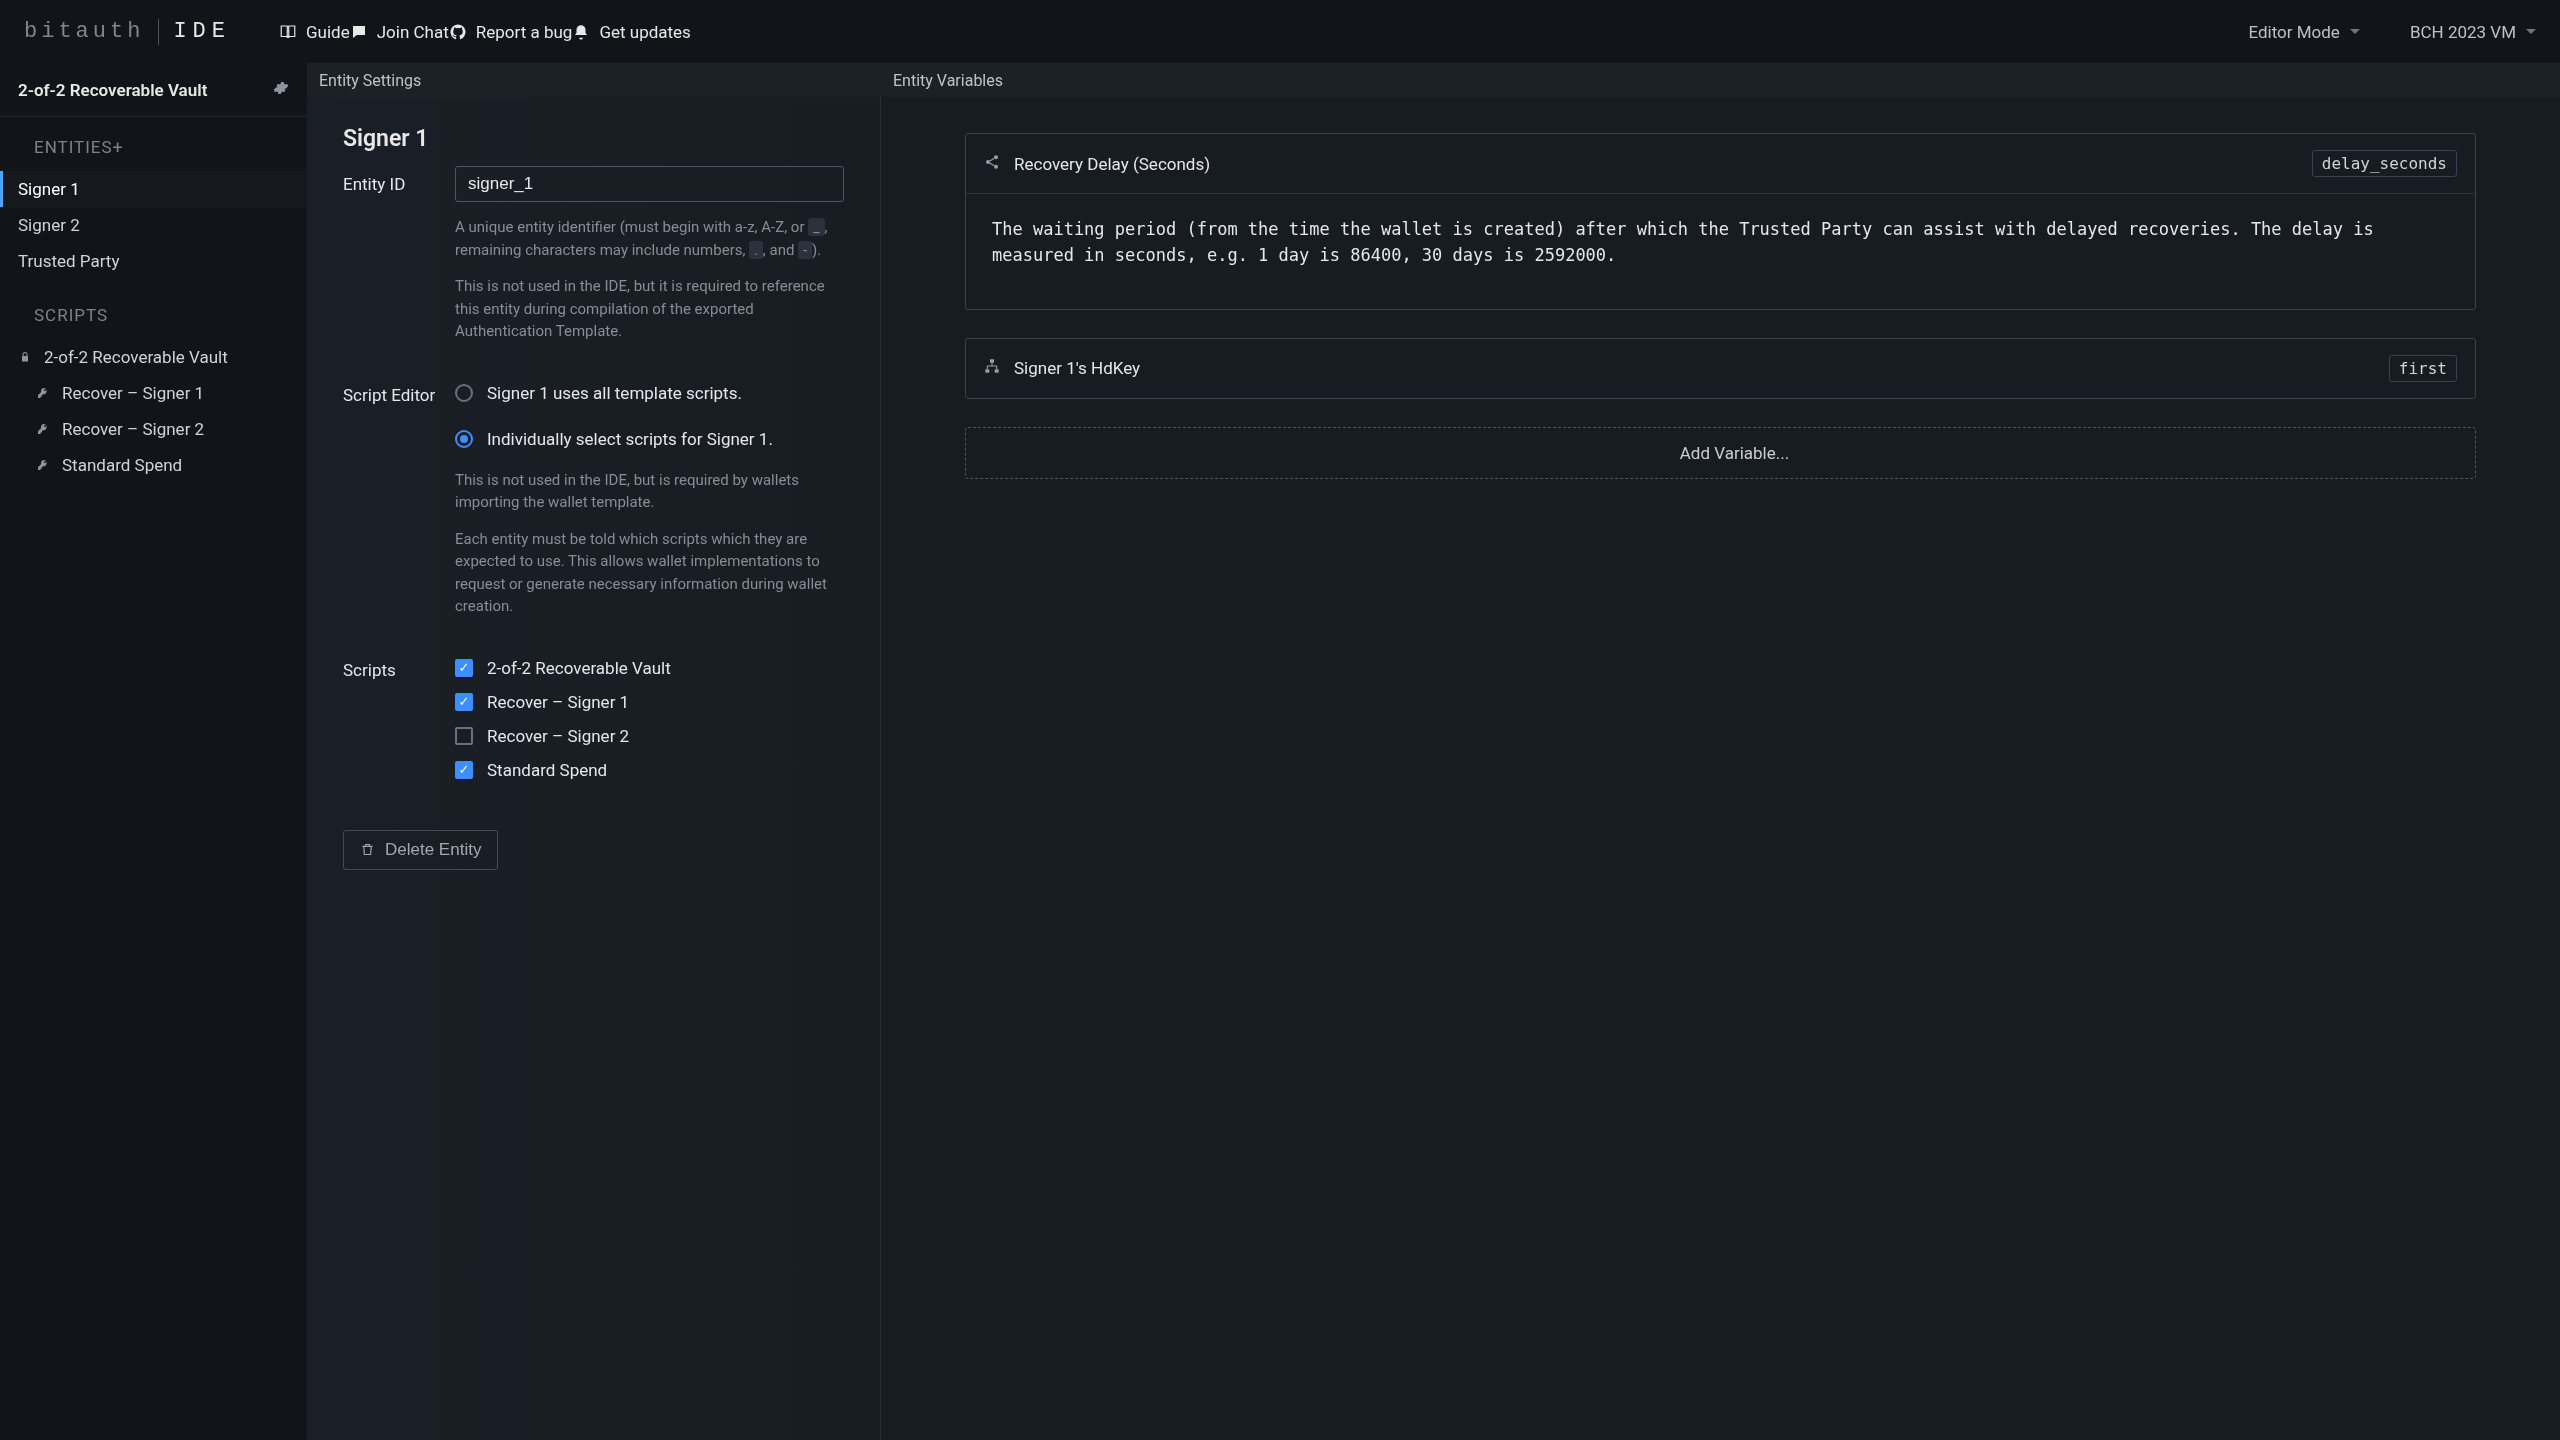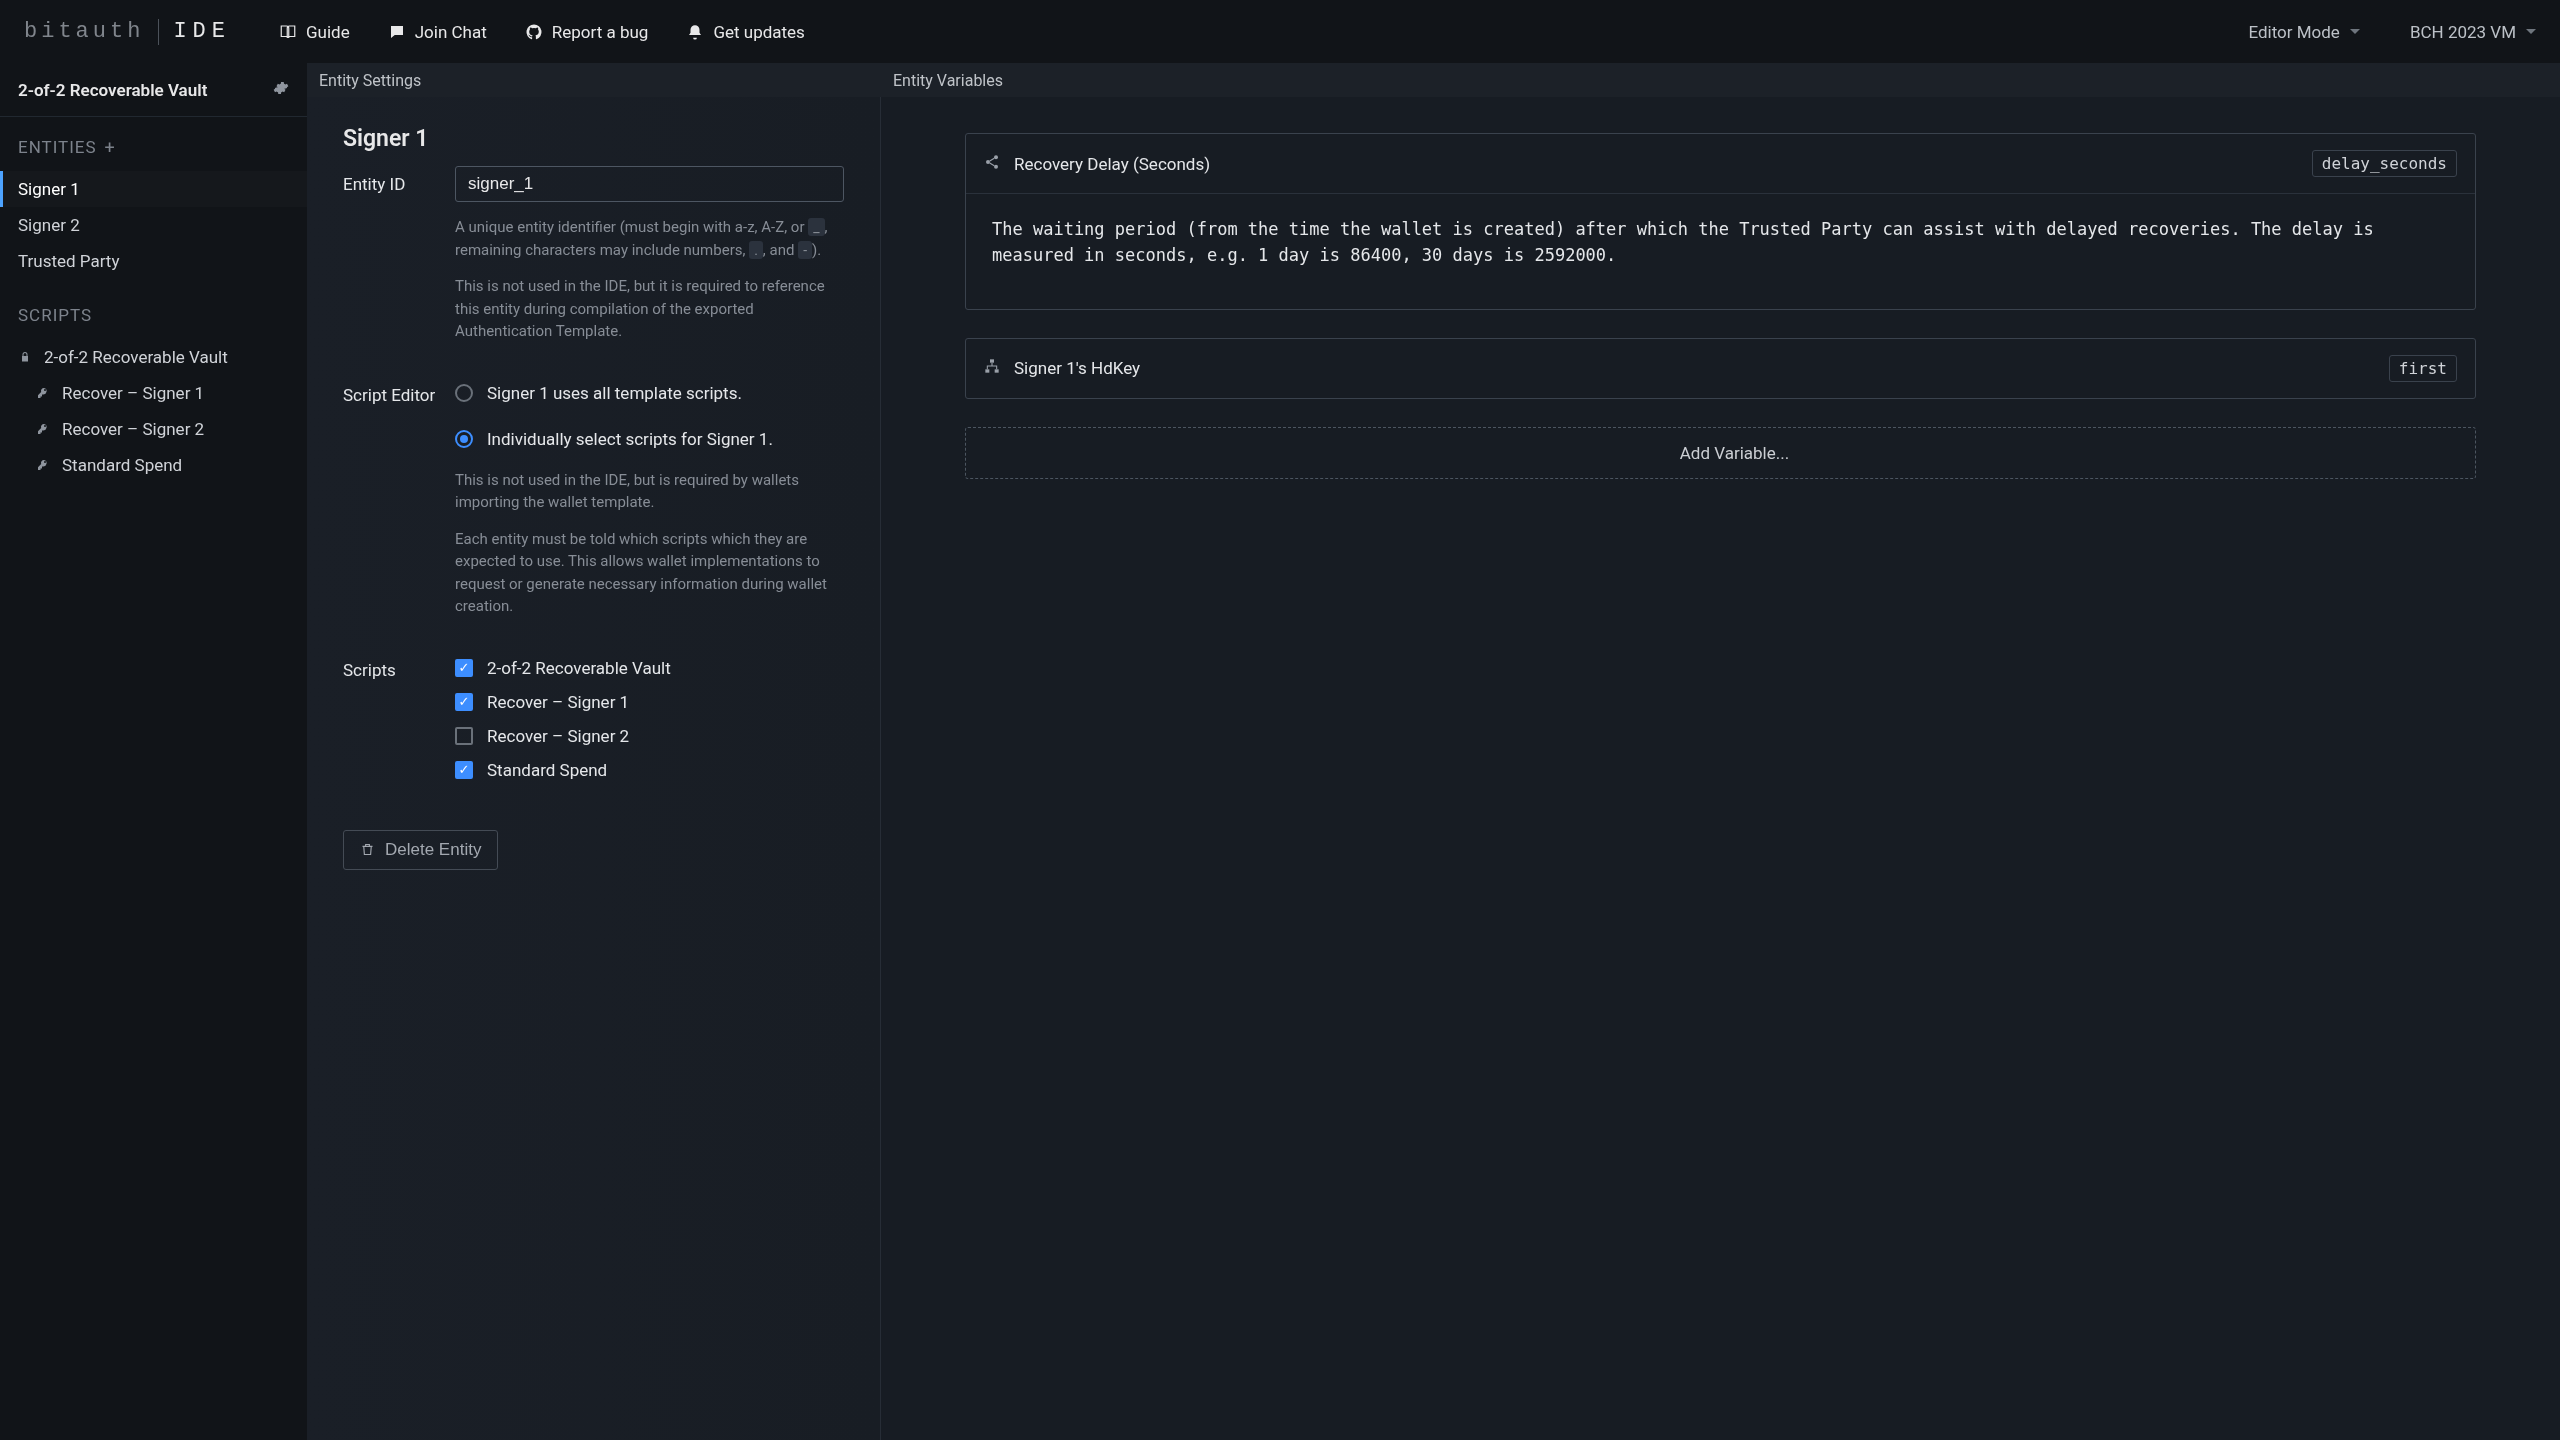--- a/index.html
+++ b/index.html
@@ -18,37 +18,37 @@
     height: 63px;
     display: flex;
     align-items: center;
     padding: 0 24px;
     background: #111418;
   }
   .logo { display: flex; align-items: center; gap: 14px; margin-right: 48px; }
   .logo-bitauth { color: #80858c; font-size: 22px; letter-spacing: 4px; }
   .logo-sep { width:1px; height:26px; background:#4c525a; }
   .logo-ide { color: #e8e8e9; font-size: 22px; letter-spacing: 6px; }
-  .toplinks { display:flex; align-items:center; gap:38px; }
+  .toplinks { display:flex; align-items:center; }
   .toplink { display:flex; align-items:center; gap:9px; color:#e8e8e9; font-size:17px; cursor:pointer; }
   .toplink svg, .toplink .glyph { width:18px; height:18px; fill:#e8e8e9; color:#e8e8e9; }
   .topright { margin-left:auto; display:flex; align-items:center; gap:50px; }
   .dropdown { display:flex; align-items:center; gap:10px; color:#bcc1c7; font-size:17px; cursor:pointer; }
   .caret { width:0; height:0; border-left:5px solid transparent; border-right:5px solid transparent; border-top:5px solid #6e757d; }
 
   
   .root { display:flex; height:calc(100% - 63px); }
 
   
   .sidebar { width:307px; background:#111418; border-right: none; flex-shrink:0; }
   .projrow { display:flex; align-items:center; height:53px; padding:0 18px; }
   .projname { font-size:17px; font-weight:600; color:#e8e8e9; }
   .gear { margin-left:auto; color:#8f959e; cursor:pointer; }
   .divider { height:1px; background:#212830; margin: 0; }
-  .secthead { display:flex; align-items:flex-end; gap:8px; padding:20px 18px 14px; color:#7d838c; font-size:17px; letter-spacing:1px; }
+  .secthead { display:flex; align-items:flex-end; padding:20px 34px 14px; color:#7d838c; font-size:17px; letter-spacing:1px; }
   .plus { color:#7d838c; font-size:18px; line-height:1; }
   .entitem { height:36px; display:flex; align-items:center; padding:0 18px; color:#d0d3d8; font-size:17px; cursor:pointer; }
   .entitem.active { border-left:3px solid #4da3ff; background:rgba(255,255,255,0.02); padding-left:15px; color:#fff; }
   .scriptitem { height:36px; display:flex; align-items:center; gap:12px; padding:0 18px; color:#d0d3d8; font-size:17px; cursor:pointer; }
   .scriptitem.child { padding-left:36px; }
   .si-icon { width:14px; display:flex; justify-content:center; color:#8f959e; }
 
   
   .col { display:flex; flex-direction:column; height:100%; }
   .colhead { height:34px; display:flex; align-items:center; padding:0 12px; background:#1c2128; color:#bfc3c8; font-size:16px; }

